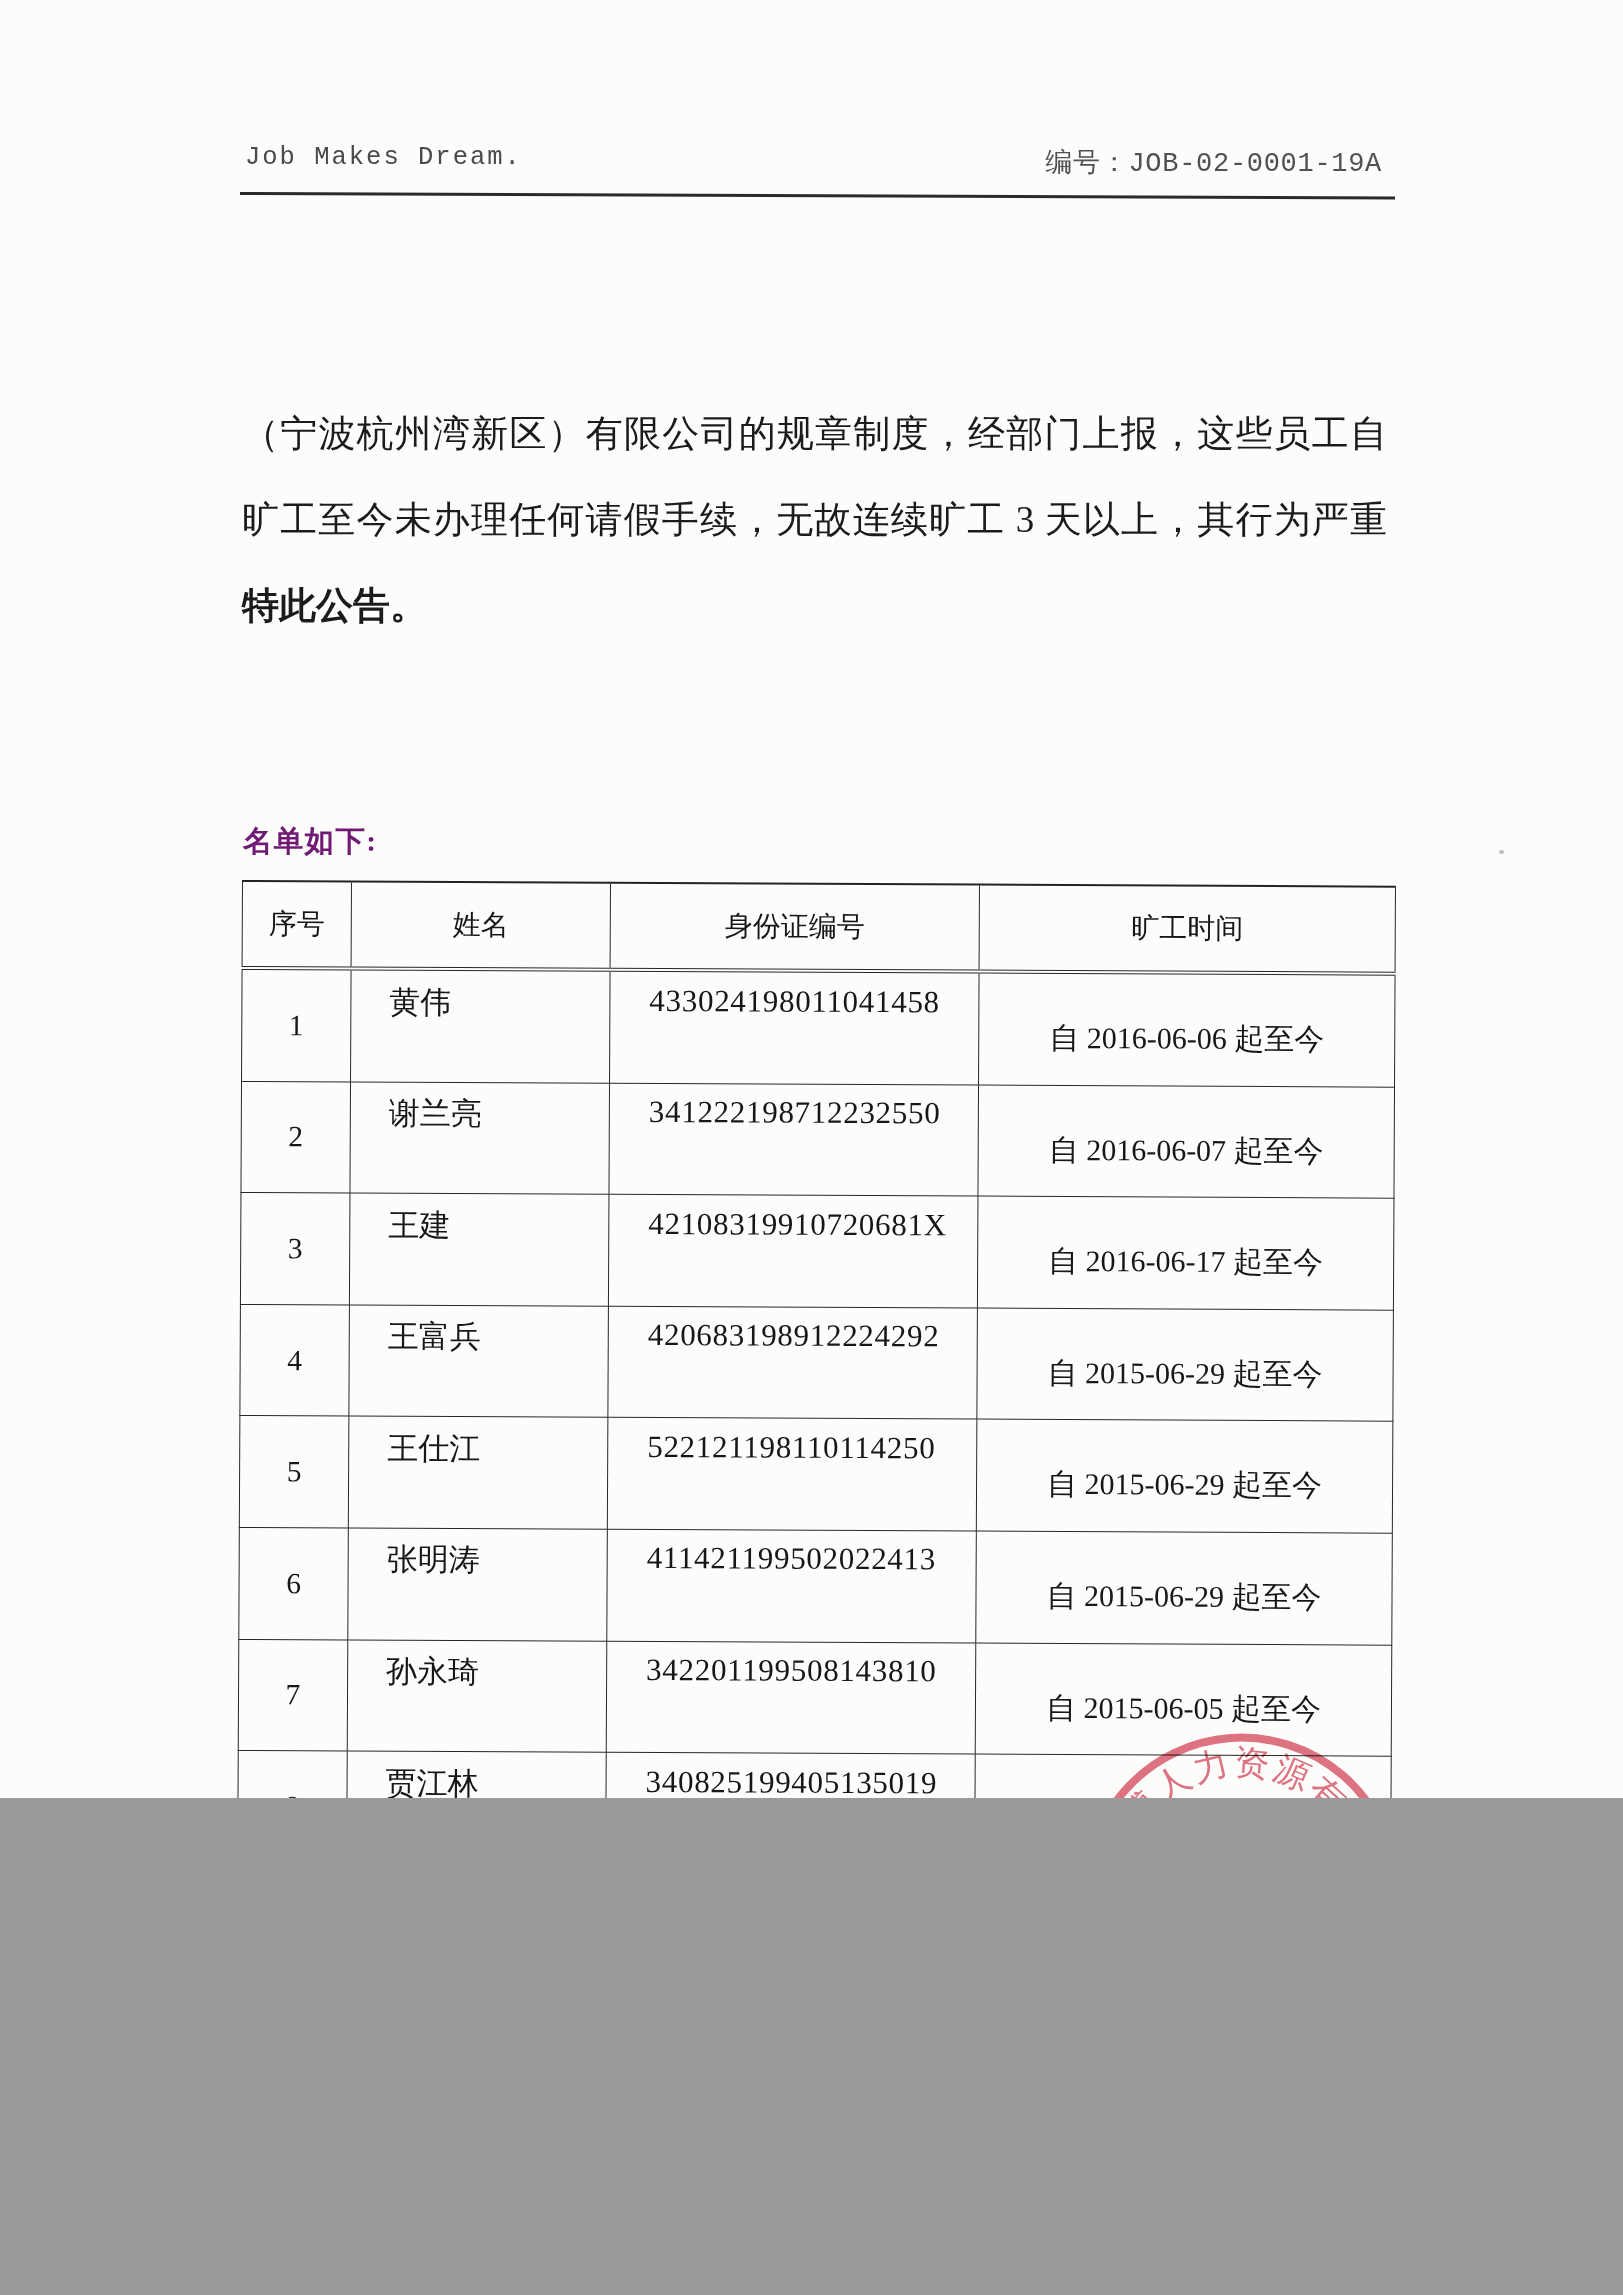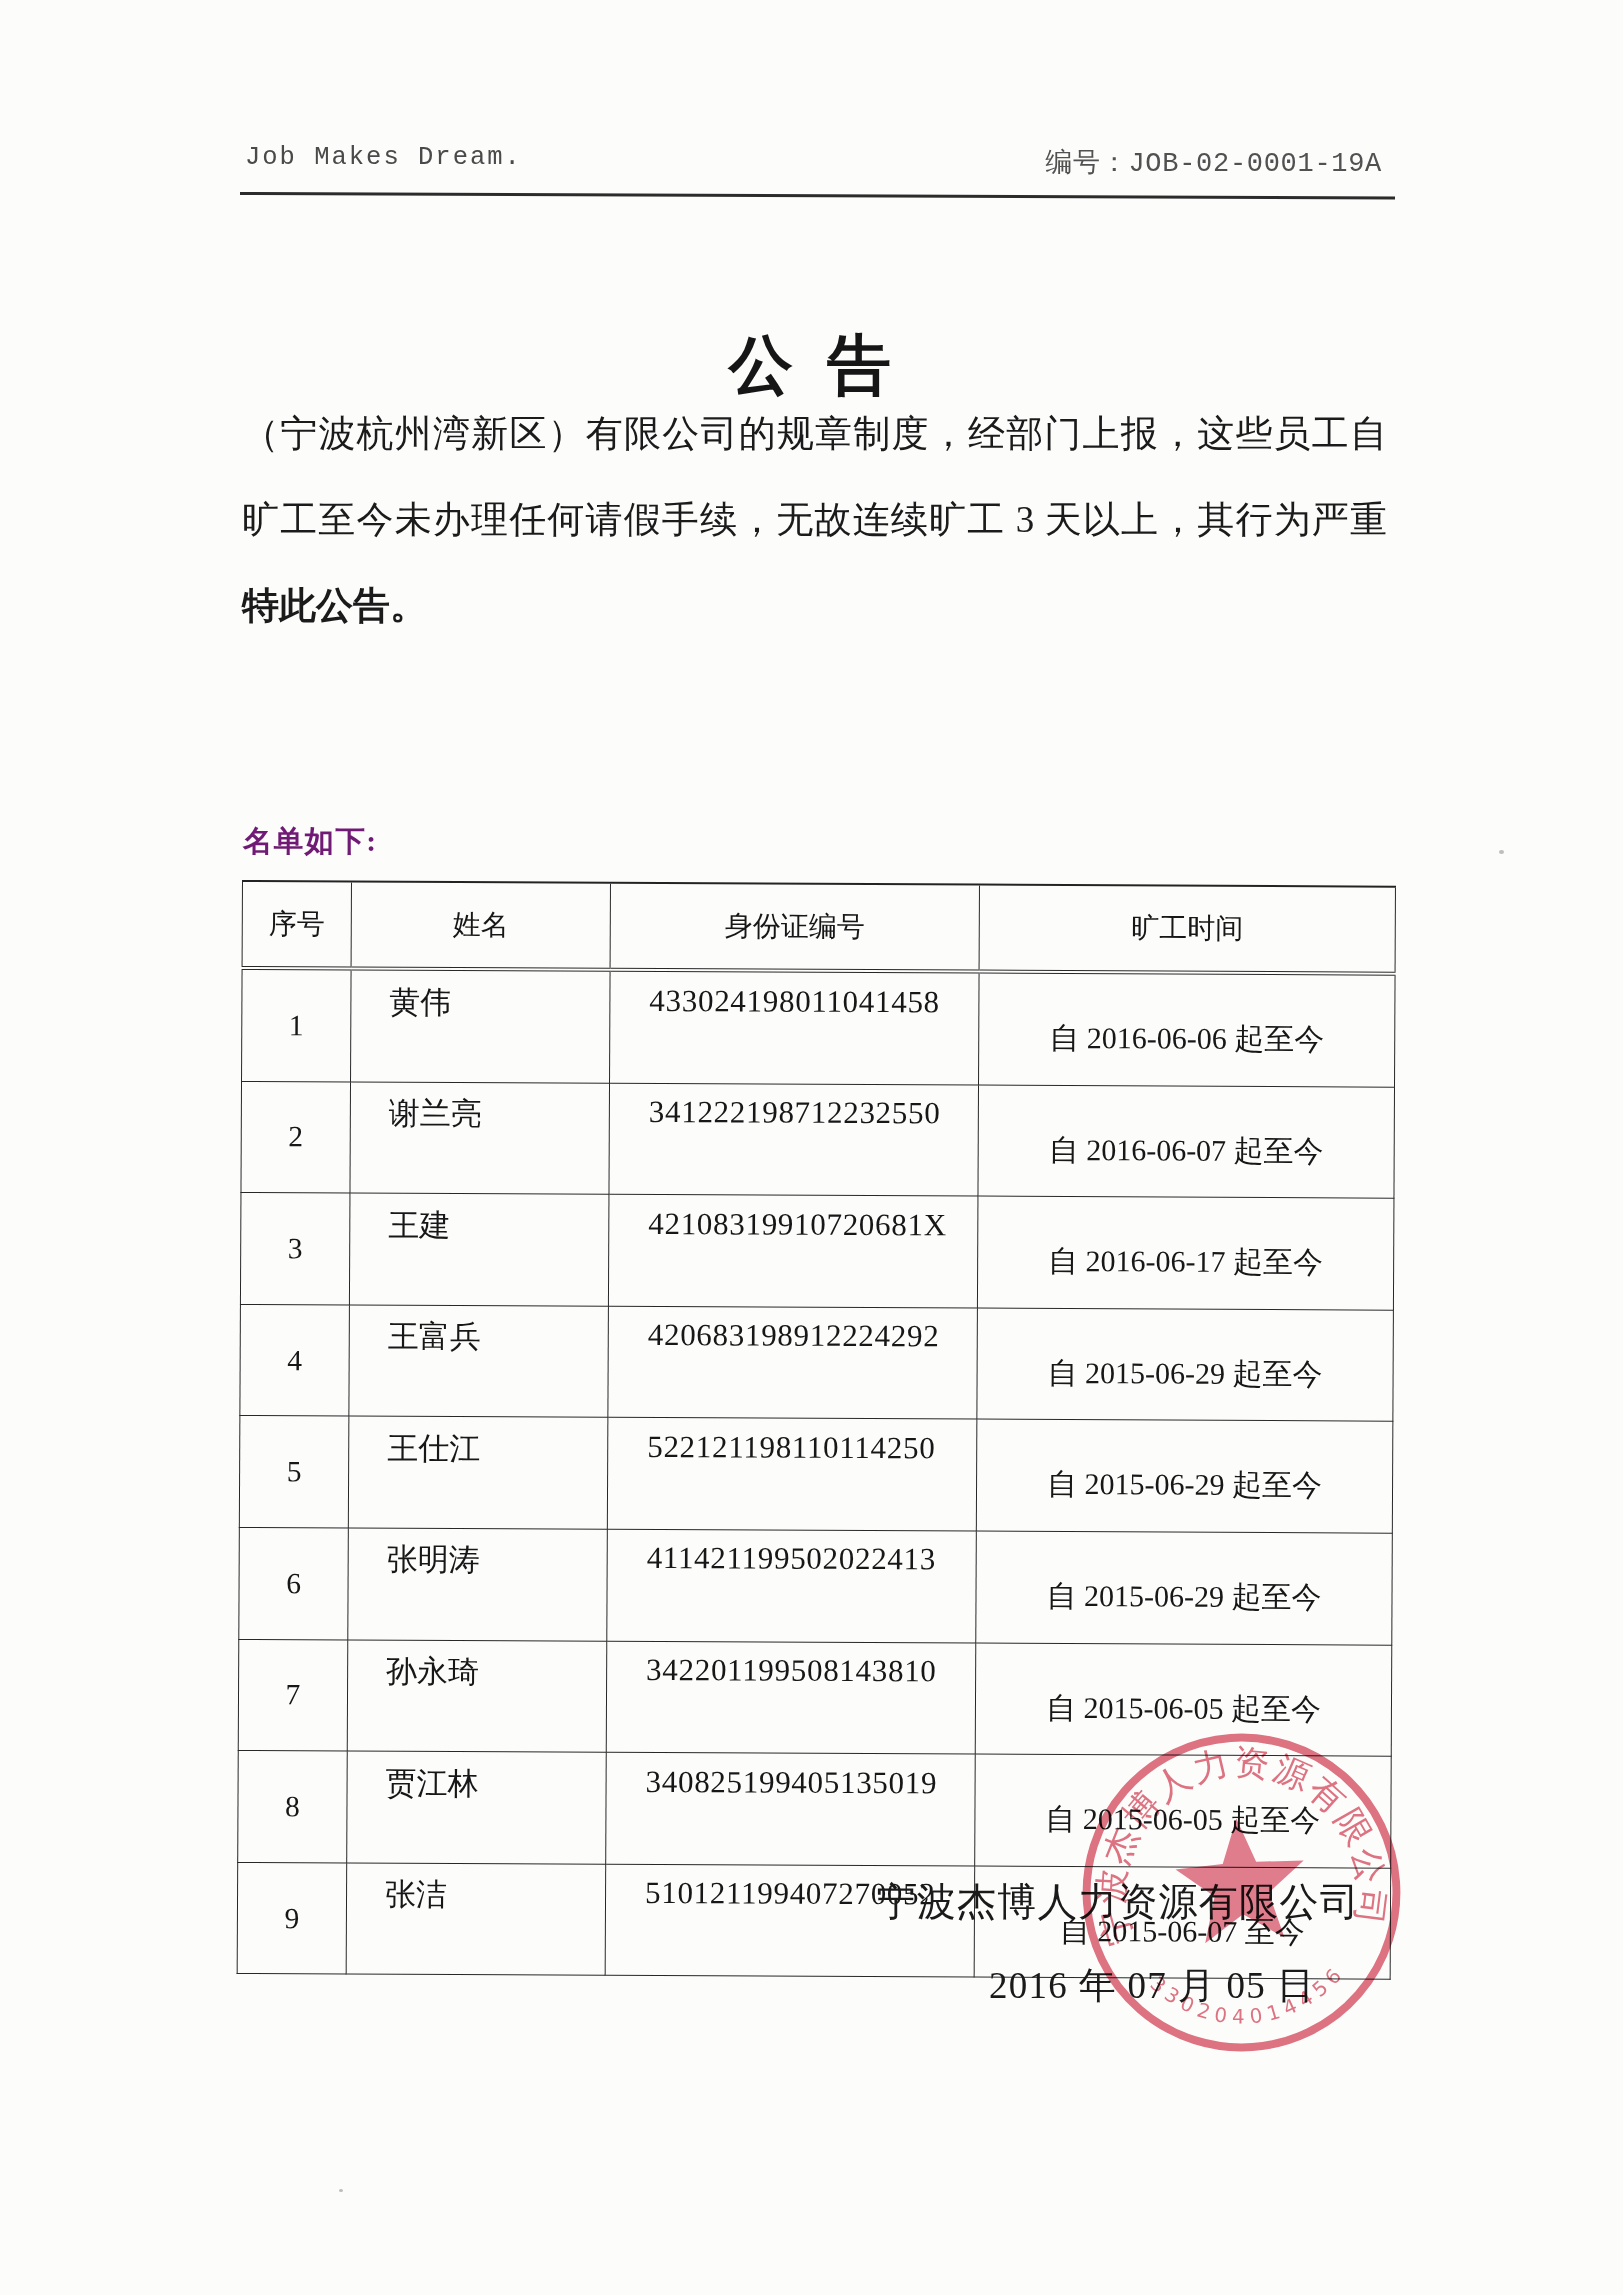--- a/index.html
+++ b/index.html
@@ -1,18 +1,18 @@
 <!DOCTYPE html>
 <html style="font-size:10.5px"><head>
 <meta charset="utf-8">
 <style>
   html,body{margin:0;padding:0;background:#9a9a9a;}
   .page{
     position:relative;
-    width:1623px;height:2295px;
+    width:1623px;height:1798px;
     background:#fcfcfb;
     overflow:hidden;
     font-family:"Liberation Serif","DejaVu Serif",serif;
     color:#1c1c1c;
   }
   
   .slogan{
     position:absolute;left:245px;top:143px;
     font-family:"Liberation Mono","DejaVu Sans Mono",monospace;
     font-size:25.5px;letter-spacing:2px;color:#4a4a4a;
@@ -85,21 +85,20 @@
 </style>
 </head>
 <body>
 
 <div class="page">
 
   <div class="slogan">Job Makes Dream.</div>
   <div class="doc-no">编号：JOB-02-0001-19A</div>
   <div class="head-rule"></div>
 
-  <div class="doc-title">公 告</div>
 
   <div class="notice">
     <span class="notice-line">（宁波杭州湾新区）有限公司的规章制度，经部门上报，这些员工自</span>
     <span class="notice-line">旷工至今未办理任何请假手续，无故连续旷工 3 天以上，其行为严重</span>
     <span class="notice-line last">特此公告。</span>
   </div>
 
   <div class="list-label">名单如下:</div>
 
   <table class="roster">

